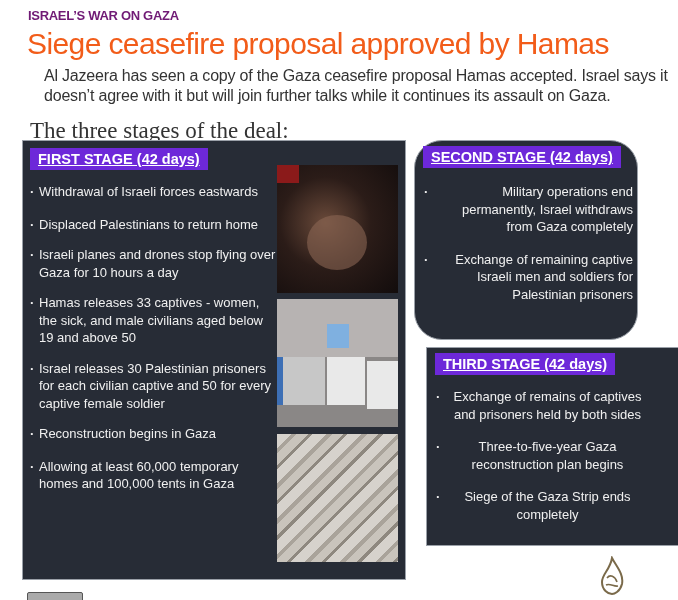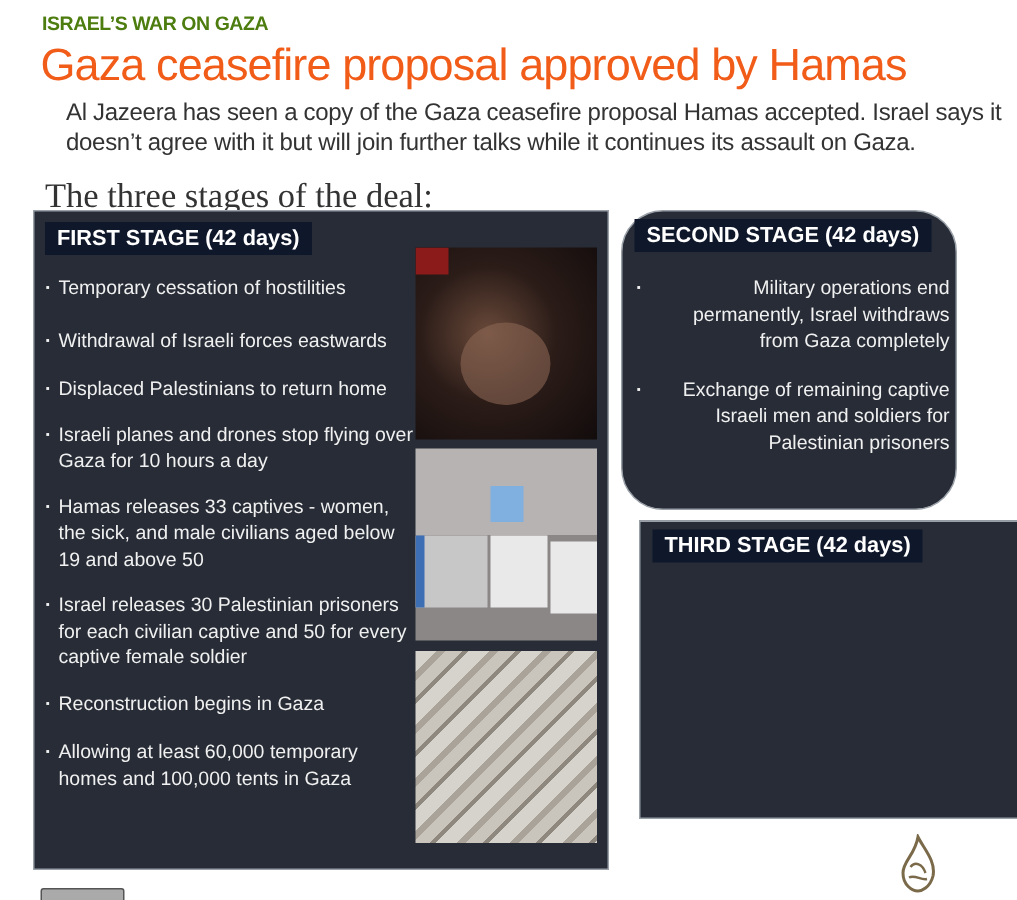--- a/index.html
+++ b/index.html
@@ -1,25 +1,25 @@
 <!DOCTYPE html>
 <html><head>
 <meta charset="utf-8">
 <style>
   * { box-sizing: border-box; margin: 0; padding: 0; }
   body { width: 678px; height: 600px; background: #ffffff; font-family: "Liberation Sans", sans-serif; position: relative; overflow: hidden; color: #222; }
-  .kicker { position: absolute; left: 28px; top: 8px; font-size: 13px; font-weight: bold; letter-spacing: -0.3px; color: #4d7c0f; }
+  .kicker { position: absolute; left: 28px; top: 8px; font-size: 13px; font-weight: bold; letter-spacing: -0.3px; color: #701a75; }
   .title { position: absolute; left: 27px; top: 27px; font-size: 30px; color: #f25c19; letter-spacing: -0.6px; white-space: nowrap; }
   .sub { position: absolute; left: 44px; top: 66px; width: 640px; font-size: 16px; line-height: 20px; color: #333; letter-spacing: -0.2px; }
   .stages-label { position: absolute; left: 30px; top: 118px; font-family: "Liberation Serif", serif; font-size: 23px; color: #333; }
   .panel { position: absolute; background: #272c36; border: 1px solid #9aa0a8; }
   .p1 { left: 22px; top: 140px; width: 384px; height: 440px; }
   .p2 { left: 414px; top: 140px; width: 224px; height: 200px; border-radius: 28px; }
   .p3 { left: 426px; top: 347px; width: 272px; height: 199px; text-align: center; }
-  .stage-head { position: absolute; background: #0f172a; color: #fff; font-weight: bold; font-size: 14.5px; padding: 3px 8px; white-space: nowrap; }
+  .stage-head { position: absolute; background: #6d28d9; color: #fff; font-weight: bold; font-size: 14.5px; padding: 3px 8px; white-space: nowrap; text-decoration: underline; }
   .p1 .stage-head { left: 7px; top: 7px; }
   .p2 .stage-head, .p3 .stage-head { left: 8px; top: 5px; }
   .list { position: absolute; list-style: none; color: #f0f0f0; font-size: 13px; line-height: 17.5px; }
   .list li { position: relative; padding-left: 10px; }
   .list li::before { content: "·"; position: absolute; left: 1px; top: 0; font-weight: bold; }
   .p1 .list { left: 6px; top: 42px; width: 250px; }
   .p2 .list { left: 8px; top: 42px; width: 210px; text-align: right; }
   .p3 .list { left: 8px; top: 40px; width: 215px; }
   .img { position: absolute; left: 254px; width: 121px; height: 128px; overflow: hidden; }
   .img1 { top: 24px; background: radial-gradient(circle at 40% 45%, #6a4a3a 0%, #2b1c18 45%, #120c0c 100%); }
@@ -32,28 +32,27 @@
   .img2 .t2 { left:50px; width:38px; }
   .img2 .t3 { left:90px; width:31px; top:62px; }
   .img2 .sign { position:absolute; left:50px; top:25px; width:22px; height:24px; background:#7fb0e0; }
   .cc { position: absolute; left: 27px; top: 592px; width: 56px; height: 12px; background: #aaa; border: 1px solid #555; border-radius: 2px; }
   .logo { position: absolute; left: 598px; top: 556px; width: 28px; height: 40px; }
 </style>
 </head>
 <body>
 
 <div class="kicker">ISRAEL’S WAR ON GAZA</div>
-<div class="title">Gaza ceasefire proposal approved by Hamas</div>
+<div class="title">Siege ceasefire proposal approved by Hamas</div>
 <div class="sub">Al Jazeera has seen a copy of the Gaza ceasefire proposal Hamas accepted. Israel says it doesn’t agree with it but will join further talks while it continues its assault on Gaza.</div>
 <div class="stages-label">The three stages of the deal:</div>
 
 <div class="panel p1">
   <div class="stage-head">FIRST STAGE (42 days)</div>
   <ul class="list">
-    <li style="margin-bottom:17px">Temporary cessation of hostilities</li>
     <li style="margin-bottom:15px">Withdrawal of Israeli forces eastwards</li>
     <li style="margin-bottom:13px">Displaced Palestinians to return home</li>
     <li style="margin-bottom:13px">Israeli planes and drones stop flying over Gaza for 10 hours a day</li>
     <li style="margin-bottom:13px">Hamas releases 33 captives - women, the sick, and male civilians aged below 19 and above 50</li>
     <li style="margin-bottom:13px">Israel releases 30 Palestinian prisoners for each civilian captive and 50 for every captive female soldier</li>
     <li style="margin-bottom:15px">Reconstruction begins in Gaza</li>
     <li>Allowing at least 60,000 temporary homes and 100,000 tents in Gaza</li>
   </ul>
   <div class="img img1">
       <div class="red"></div>
@@ -71,19 +70,24 @@
 <div class="panel p2">
   <div class="stage-head">SECOND STAGE (42 days)</div>
   <ul class="list">
     <li style="margin-bottom:15px">Military operations end permanently, Israel withdraws from Gaza completely</li>
     <li>Exchange of remaining captive Israeli men and soldiers for Palestinian prisoners</li>
   </ul>
 </div>
 
 <div class="panel p3">
   <div class="stage-head">THIRD STAGE (42 days)</div>
+  <ul class="list">
+    <li style="margin-bottom:15px">Exchange of remains of captives and prisoners held by both sides</li>
+    <li style="margin-bottom:15px">Three-to-five-year Gaza reconstruction plan begins</li>
+    <li>Siege of the Gaza Strip ends completely</li>
+  </ul>
 </div>
 
 <div class="cc"></div>
 <svg class="logo" viewBox="0 0 28 40">
   <path d="M14 2 C18 10 26 18 24 28 C22 36 16 38 14 38 C10 38 4 34 4 26 C4 18 12 14 14 2 Z" fill="none" stroke="#7a6a4a" stroke-width="2"></path>
   <path d="M9 22 C12 18 17 20 19 26 M8 29 C12 27 16 31 20 30" fill="none" stroke="#7a6a4a" stroke-width="1.6"></path>
 </svg>
 
 </body></html>

